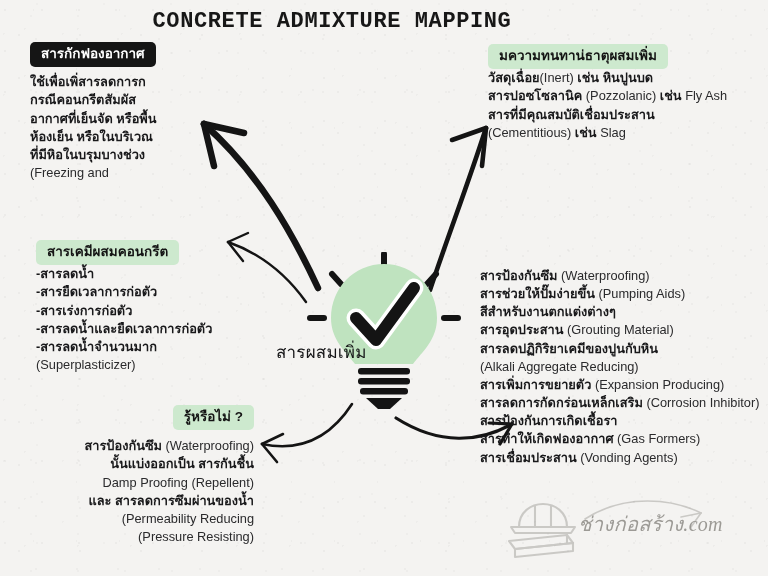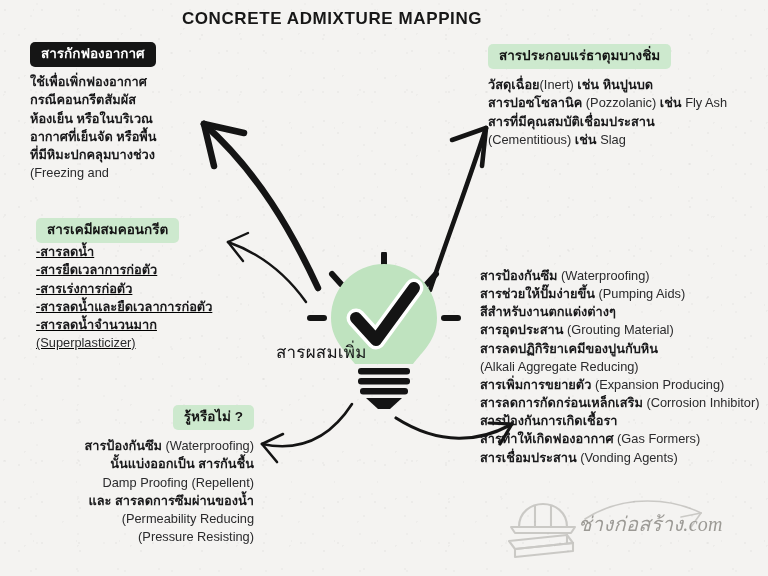--- a/index.html
+++ b/index.html
@@ -32,26 +32,27 @@
     background-size: 37px 41px, 53px 47px, 43px 59px, 61px 43px, 47px 37px, 41px 53px, 59px 61px, 67px 49px;
   }
 
   
   #title {
     position: absolute;
     top: 8px;
     left: 0;
     width: 664px;
     text-align: center;
-    font-size: 17px;
+    font-size: 22px;
     font-weight: 800;
     letter-spacing: .6px;
     color: #171717;
     line-height: 1.28;
     text-transform: uppercase;
+    font-family: Liberation Mono, monospace;
   }
 
   
   .badge {
     display: inline-block;
     font-size: 13.5px;
     font-weight: 700;
     padding: 3px 11px 4px;
     border-radius: 5px;
     white-space: nowrap;
@@ -69,23 +70,23 @@
   }
   .body-text .th { font-weight: 700; }
   .body-text .en { font-weight: 400; color: #2a2a2c; }
   .body-text div { white-space: nowrap; }
 
   
   #blk-air      { top: 42px;  left: 30px;  width: 190px; }
   #blk-air .body-text { margin-top: 6px; }
 
   #blk-mineral  { top: 44px;  left: 488px; width: 272px; }
-  #blk-mineral .body-text { margin-top: 7px; }
-
-  #blk-chem     { top: 218px; left: 36px;  width: 205px; text-decoration: underline; }
+  #blk-mineral .body-text { }
+
+  #blk-chem     { top: 240px; left: 36px;  width: 205px; }
   #blk-chem .body-text { }
 
   #blk-other    { top: 258px; left: 532px; width: 236px; }
   #blk-other .body-text { margin-top: 9px; margin-left: -52px; width: 290px; }
 
   #blk-know     { top: 405px; left: 14px;  width: 240px; text-align: right; }
   #blk-know .body-text { margin-top: 7px; }
 
   
   #bulb-wrap {
@@ -199,31 +200,31 @@
       <rect x="64" y="136" width="48" height="6.5" rx="3"></rect>
       <path d="M70 146 L 106 146 L 94 157 L 82 157 Z"></path>
     </g>
   </svg>
 </div>
 <div id="center-label">สารผสมเพิ่ม</div>
 
 <div class="block" id="blk-air">
   <span class="badge dark">สารกักฟองอากาศ</span>
   <div class="body-text">
-      <div><span class="th">ใช้เพื่อเพิ่กฟองอากาศ</span></div>
+      <div><span class="th">ใช้เพื่อเพิ่สารลดการก</span></div>
       <div><span class="th">กรณีคอนกรีตสัมผัส</span></div>
+      <div><span class="th">อากาศที่เย็นจัด หรือพื้น</span></div>
       <div><span class="th">ห้องเย็น หรือในบริเวณ</span></div>
-      <div><span class="th">อากาศที่เย็นจัด หรือพื้น</span></div>
-      <div><span class="th">ที่มีหิมะปกคลุมบางช่วง</span></div>
+      <div><span class="th">ที่มีหิอในบรุมบางช่วง</span></div>
       <div><span class="en">(Freezing and</span></div>
     </div>
 </div>
 
 <div class="block" id="blk-mineral">
-  <span class="badge green">สารประกอบแร่ธาตุมบางชิ่ม</span>
+  <span class="badge green">มความทนทาน่ธาตุผสมเพิ่ม</span>
   <div class="body-text">
       <div><span class="th">วัสดุเฉื่อย</span><span class="en">(Inert) </span><span class="th">เช่น หินปูนบด</span></div>
       <div><span class="th">สารปอซโซลานิค </span><span class="en">(Pozzolanic) </span><span class="th">เช่น </span><span class="en">Fly Ash</span></div>
       <div><span class="th">สารที่มีคุณสมบัติเชื่อมประสาน</span></div>
       <div><span class="en">(Cementitious) </span><span class="th">เช่น </span><span class="en">Slag</span></div>
     </div>
 </div>
 
 <div class="block" id="blk-chem">
   <span class="badge green">สารเคมีผสมคอนกรีต</span>

